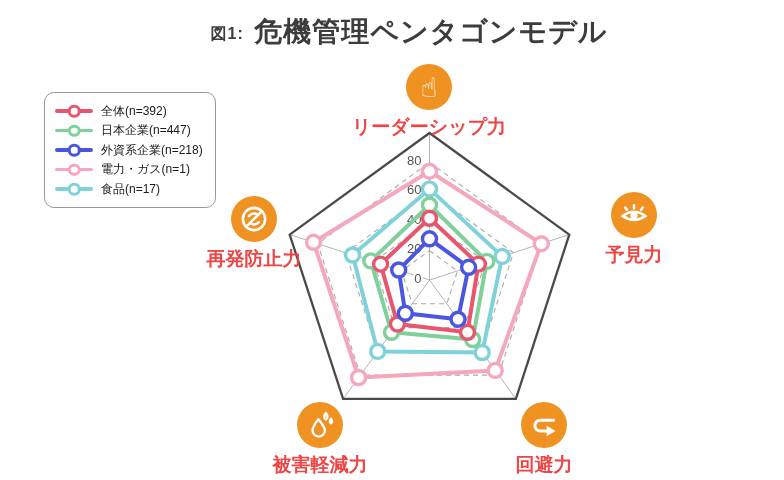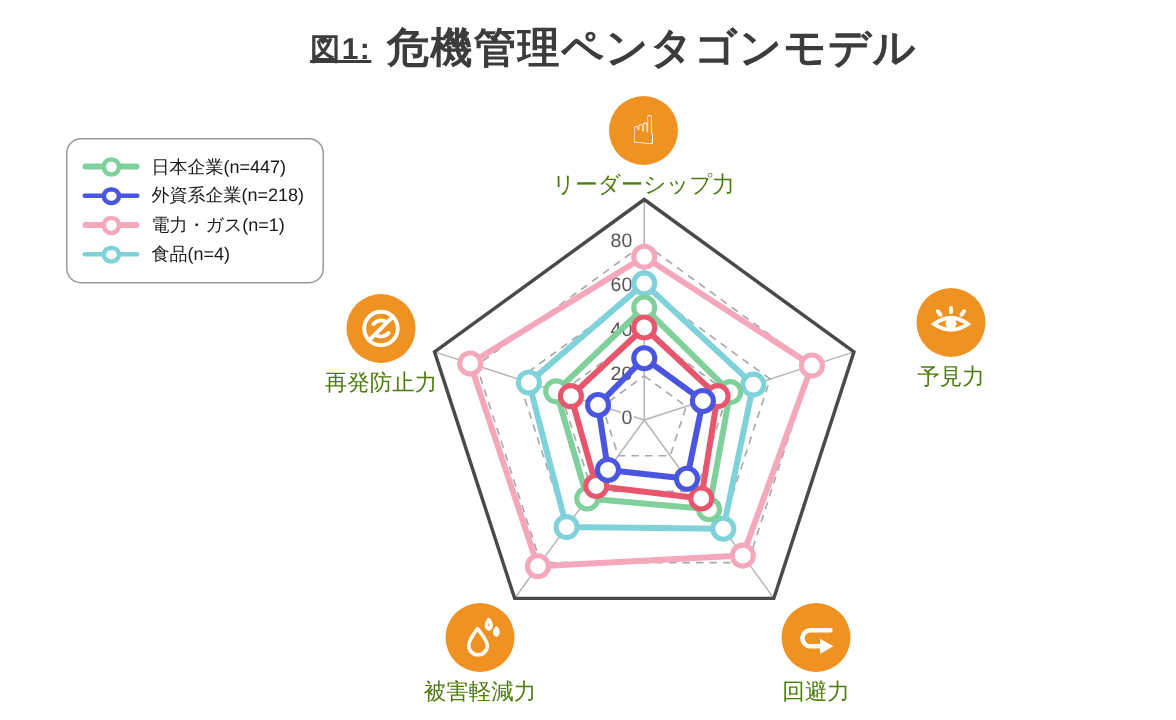--- a/index.html
+++ b/index.html
@@ -1,28 +1,28 @@
 <!DOCTYPE html>
 <html><head>
 <meta charset="utf-8">
 <style>
   html,body{margin:0;padding:0;background:#fff;font-family:"Liberation Sans","DejaVu Sans",sans-serif;}
   .stage{position:relative;width:784px;height:480px;background:#fff;overflow:hidden;}
 
   .title-wrap{position:absolute;top:13px;left:0;width:100%;text-align:center;
               padding-left:34px;box-sizing:border-box;color:#3c3c3c;}
-  .fig-label{font-size:20px;font-weight:600;letter-spacing:1px;vertical-align:2px;text-decoration:underline;}
+  .fig-label{font-size:16px;font-weight:600;letter-spacing:1px;vertical-align:2px;}
   .fig-title{font-size:28px;font-weight:bold;letter-spacing:1px;margin-left:6px;margin-top:40px;}
 
   #radar{position:absolute;left:0;top:0;}
 
   .axis{position:absolute;width:160px;display:flex;flex-direction:column;align-items:center;gap:4px;}
   .icon-circle{width:46px;height:46px;border-radius:50%;background:#EF9221;
                display:flex;align-items:center;justify-content:center;}
-  .axis-text{font-size:15px;font-weight:normal;color:#4d7c0f;white-space:nowrap;}
+  .axis-text{font-size:19px;font-weight:bold;color:#ef4444;white-space:nowrap;}
   .axis-top{left:349px;top:64px;}
   .axis-right{left:554px;top:192px;}
   .axis-br{left:464px;top:402px;}
   .axis-bl{left:240px;top:402px;}
   .axis-left{left:174px;top:196px;align-items:center;}
   .hand-glyph{font-size:27px;color:#fff;line-height:1;font-family:"DejaVu Sans",sans-serif;}
   .icon-svg{display:block;}
 
   .legend{position:absolute;left:44px;top:92px;width:172px;box-sizing:border-box;
           border:1px solid #999;border-radius:10px;background:#fff;
@@ -139,20 +139,27 @@
         <path d="M18.7 16.8 a6 6 0 0 1 -8 1.2"></path>
         <line x1="6.6" y1="21.4" x2="21.4" y2="6.6"></line>
       </svg>
     </div>
     <div class="axis-text">再発防止力</div>
   </div>
 
   <div class="legend">
     <div class="legend-row">
       <span class="legend-marker">
+          <span class="legend-line" style="background: rgb(232, 86, 110);"></span>
+          <span class="legend-dot" style="border-color: rgb(232, 86, 110);"></span>
+        </span>
+      <span class="legend-label">全体(n=392)</span>
+    </div>
+    <div class="legend-row">
+      <span class="legend-marker">
           <span class="legend-line" style="background: rgb(127, 208, 154);"></span>
           <span class="legend-dot" style="border-color: rgb(127, 208, 154);"></span>
         </span>
       <span class="legend-label">日本企業(n=447)</span>
     </div>
     <div class="legend-row">
       <span class="legend-marker">
           <span class="legend-line" style="background: rgb(74, 86, 224);"></span>
           <span class="legend-dot" style="border-color: rgb(74, 86, 224);"></span>
         </span>
@@ -163,17 +170,17 @@
           <span class="legend-line" style="background: rgb(245, 168, 188);"></span>
           <span class="legend-dot" style="border-color: rgb(245, 168, 188);"></span>
         </span>
       <span class="legend-label">電力・ガス(n=1)</span>
     </div>
     <div class="legend-row">
       <span class="legend-marker">
           <span class="legend-line" style="background: rgb(128, 210, 218);"></span>
           <span class="legend-dot" style="border-color: rgb(128, 210, 218);"></span>
         </span>
-      <span class="legend-label">食品(n=4)</span>
+      <span class="legend-label">食品(n=17)</span>
     </div>
   </div>
 
 </div>
 
 </body></html>

